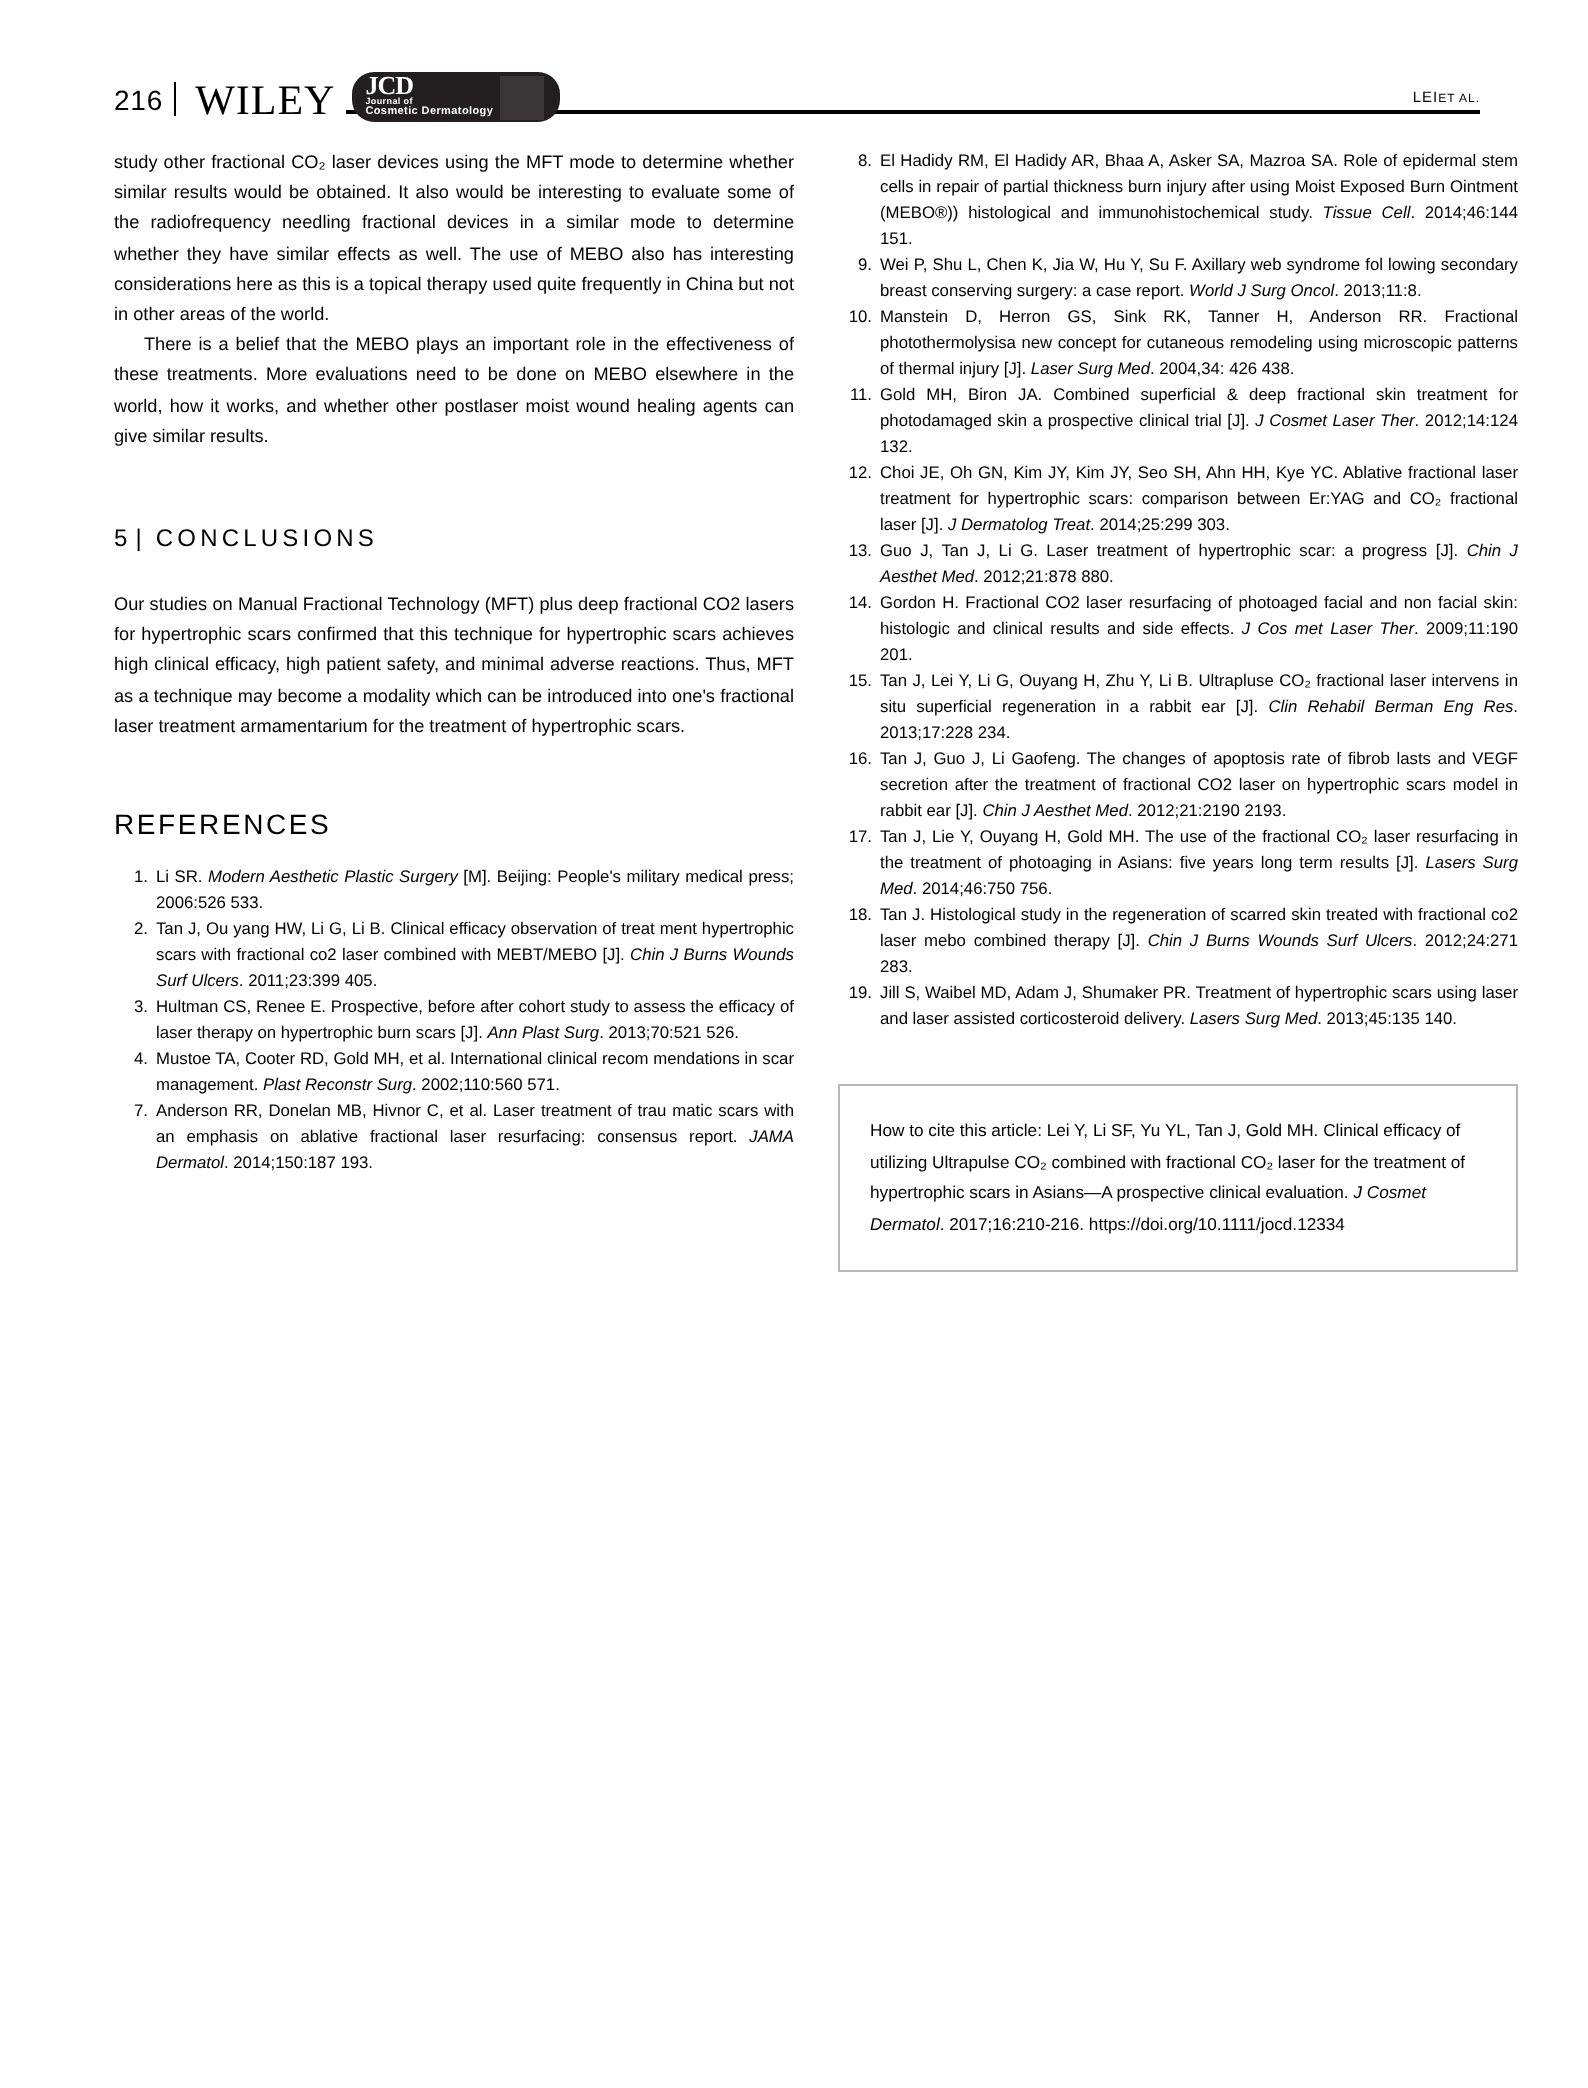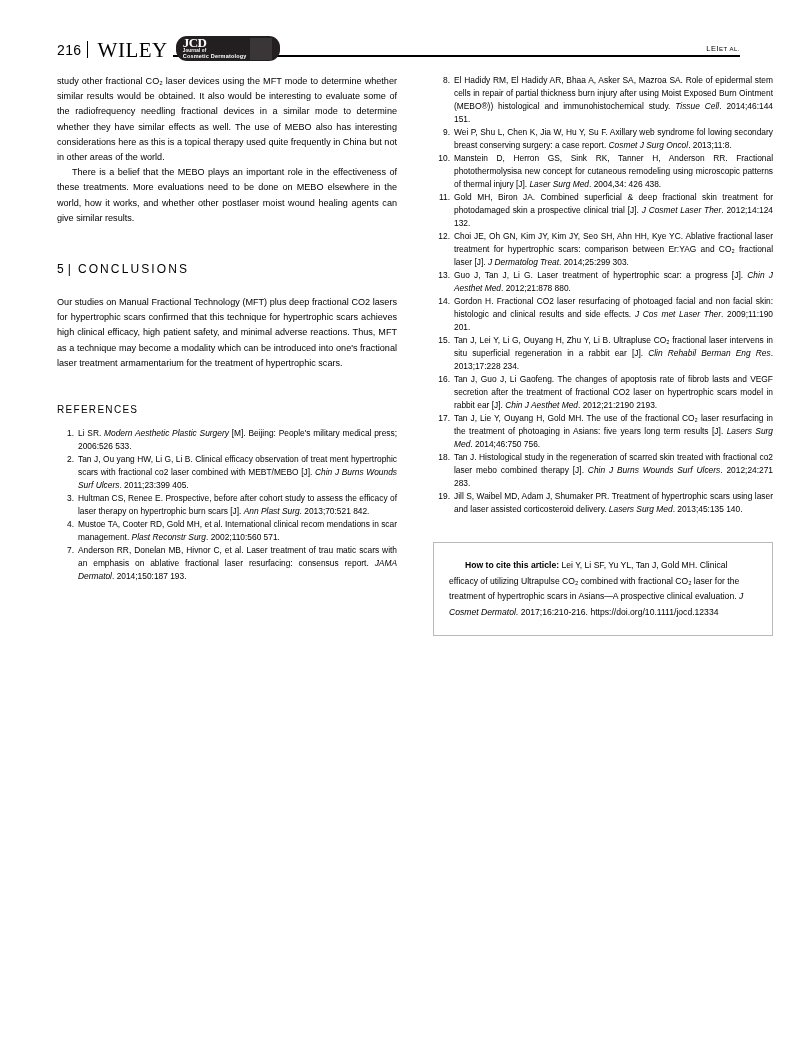--- a/index.html
+++ b/index.html
@@ -126,21 +126,21 @@
     letter-spacing: 0.5px;
   }
   .runhead-right .small {
     font-size: 6px;
     letter-spacing: 0.5px;
   }
 
   
   .columns {
     display: flex;
-    gap: 36px;
+    gap: 22px;
     margin-top: 12px;
   }
   .col {
     width: 340px;
     flex: 0 0 340px;
   }
 
   p.body {
     margin: 0;
     font-size: 9.1px;
@@ -154,21 +154,21 @@
   h2.section {
     font-size: 12px;
     font-weight: normal;
     letter-spacing: 2.1px;
     margin: 36px 0 19px 0;
   }
   h2.section .num { letter-spacing: 1px; }
   h2.section .bar { padding: 0 5px 0 3px; }
 
   h3.refhead {
-    font-size: 10px;
+    font-size: 14px;
     font-weight: normal;
     letter-spacing: 1.3px;
     margin: 33px 0 12px 0;
   }
 
   ol.refs {
     list-style: none;
     margin: 0;
     padding: 0;
     counter-reset: refitem;
@@ -192,21 +192,21 @@
   .ital { font-style: italic; }
 
   
   .cite-box {
     margin-top: 26px;
     border: 1px solid #b9b9b9;
     padding: 15px 14px 15px 15px;
     font-size: 8.6px;
     line-height: 15.5px;
   }
-  .cite-box .lead { font-weight: bold; margin-left: 16px; }
+  .cite-box .lead { font-weight: normal; }
 </style>
 </head>
 <body>
 
 <div class="page">
 
   <div class="runhead">
     <div class="runhead-rule"></div>
 
     <div class="runhead-left">
@@ -238,30 +238,30 @@
         <span class="num">5</span><span class="bar">|</span><span>CONCLUSIONS</span>
       </h2>
 
       <p class="body">Our studies on Manual Fractional Technology (MFT) plus deep fractional CO2 lasers for hypertrophic scars confirmed that this technique for hypertrophic scars achieves high clinical efficacy, high patient safety, and minimal adverse reactions. Thus, MFT as a technique may become a modality which can be introduced into one's fractional laser treatment armamentarium for the treatment of hypertrophic scars.</p>
 
       <h3 class="refhead">REFERENCES</h3>
 
       <ol class="refs" id="refs-left">
           <li data-num="1"><span>Li SR. </span><span class="ital">Modern Aesthetic Plastic Surgery</span><span> [M]. Beijing: People's military medical press; 2006:526 533.</span></li>
           <li data-num="2"><span>Tan J, Ou yang HW, Li G, Li B. Clinical efficacy observation of treat ment hypertrophic scars with fractional co2 laser combined with MEBT/MEBO [J]. </span><span class="ital">Chin J Burns Wounds Surf Ulcers</span><span>. 2011;23:399 405.</span></li>
-          <li data-num="3"><span>Hultman CS, Renee E. Prospective, before after cohort study to assess the efficacy of laser therapy on hypertrophic burn scars [J]. </span><span class="ital">Ann Plast Surg</span><span>. 2013;70:521 842.</span></li>
+          <li data-num="3"><span>Hultman CS, Renee E. Prospective, before after cohort study to assess the efficacy of laser therapy on hypertrophic burn scars [J]. </span><span class="ital">Ann Plast Surg</span><span>. 2013;70:521 526.</span></li>
           <li data-num="4"><span>Mustoe TA, Cooter RD, Gold MH, et al. International clinical recom mendations in scar management. </span><span class="ital">Plast Reconstr Surg</span><span>. 2002;110:560 571.</span></li>
           <li data-num="7"><span>Anderson RR, Donelan MB, Hivnor C, et al. Laser treatment of trau matic scars with an emphasis on ablative fractional laser resurfacing: consensus report. </span><span class="ital">JAMA Dermatol</span><span>. 2014;150:187 193.</span></li>
         </ol>
     </div>
 
     <div class="col">
       <ol class="refs" id="refs-right">
           <li data-num="8"><span>El Hadidy RM, El Hadidy AR, Bhaa A, Asker SA, Mazroa SA. Role of epidermal stem cells in repair of partial thickness burn injury after using Moist Exposed Burn Ointment (MEBO®)) histological and immunohistochemical study. </span><span class="ital">Tissue Cell</span><span>. 2014;46:144 151.</span></li>
-          <li data-num="9"><span>Wei P, Shu L, Chen K, Jia W, Hu Y, Su F. Axillary web syndrome fol lowing secondary breast conserving surgery: a case report. </span><span class="ital">Cosmet J Surg Oncol</span><span>. 2013;11:8.</span></li>
+          <li data-num="9"><span>Wei P, Shu L, Chen K, Jia W, Hu Y, Su F. Axillary web syndrome fol lowing secondary breast conserving surgery: a case report. </span><span class="ital">World J Surg Oncol</span><span>. 2013;11:8.</span></li>
           <li data-num="10"><span>Manstein D, Herron GS, Sink RK, Tanner H, Anderson RR. Fractional photothermolysisa new concept for cutaneous remodeling using microscopic patterns of thermal injury [J]. </span><span class="ital">Laser Surg Med</span><span>. 2004,34: 426 438.</span></li>
           <li data-num="11"><span>Gold MH, Biron JA. Combined superficial &amp; deep fractional skin treatment for photodamaged skin a prospective clinical trial [J]. </span><span class="ital">J Cosmet Laser Ther</span><span>. 2012;14:124 132.</span></li>
           <li data-num="12"><span>Choi JE, Oh GN, Kim JY, Kim JY, Seo SH, Ahn HH, Kye YC. Ablative fractional laser treatment for hypertrophic scars: comparison between Er:YAG and CO₂ fractional laser [J]. </span><span class="ital">J Dermatolog Treat</span><span>. 2014;25:299 303.</span></li>
           <li data-num="13"><span>Guo J, Tan J, Li G. Laser treatment of hypertrophic scar: a progress [J]. </span><span class="ital">Chin J Aesthet Med</span><span>. 2012;21:878 880.</span></li>
           <li data-num="14"><span>Gordon H. Fractional CO2 laser resurfacing of photoaged facial and non facial skin: histologic and clinical results and side effects. </span><span class="ital">J Cos met Laser Ther</span><span>. 2009;11:190 201.</span></li>
           <li data-num="15"><span>Tan J, Lei Y, Li G, Ouyang H, Zhu Y, Li B. Ultrapluse CO₂ fractional laser intervens in situ superficial regeneration in a rabbit ear [J]. </span><span class="ital">Clin Rehabil Berman Eng Res</span><span>. 2013;17:228 234.</span></li>
           <li data-num="16"><span>Tan J, Guo J, Li Gaofeng. The changes of apoptosis rate of fibrob lasts and VEGF secretion after the treatment of fractional CO2 laser on hypertrophic scars model in rabbit ear [J]. </span><span class="ital">Chin J Aesthet Med</span><span>. 2012;21:2190 2193.</span></li>
           <li data-num="17"><span>Tan J, Lie Y, Ouyang H, Gold MH. The use of the fractional CO₂ laser resurfacing in the treatment of photoaging in Asians: five years long term results [J]. </span><span class="ital">Lasers Surg Med</span><span>. 2014;46:750 756.</span></li>
           <li data-num="18"><span>Tan J. Histological study in the regeneration of scarred skin treated with fractional co2 laser mebo combined therapy [J]. </span><span class="ital">Chin J Burns Wounds Surf Ulcers</span><span>. 2012;24:271 283.</span></li>
           <li data-num="19"><span>Jill S, Waibel MD, Adam J, Shumaker PR. Treatment of hypertrophic scars using laser and laser assisted corticosteroid delivery. </span><span class="ital">Lasers Surg Med</span><span>. 2013;45:135 140.</span></li>

